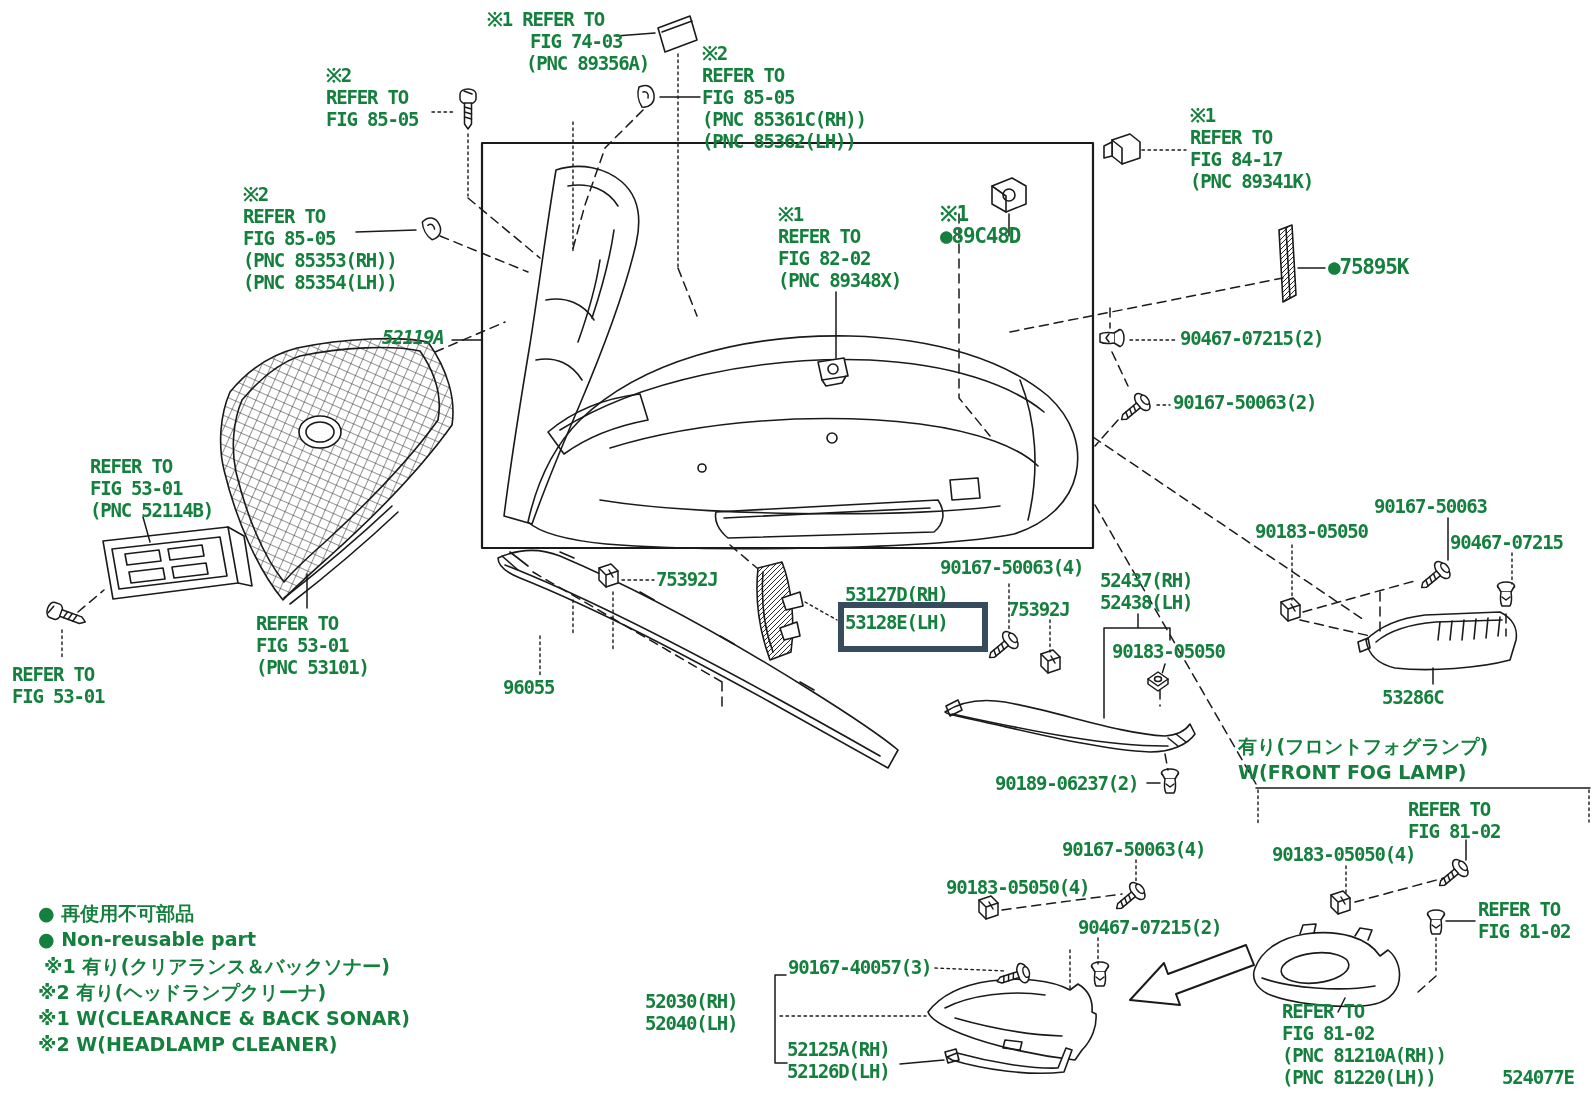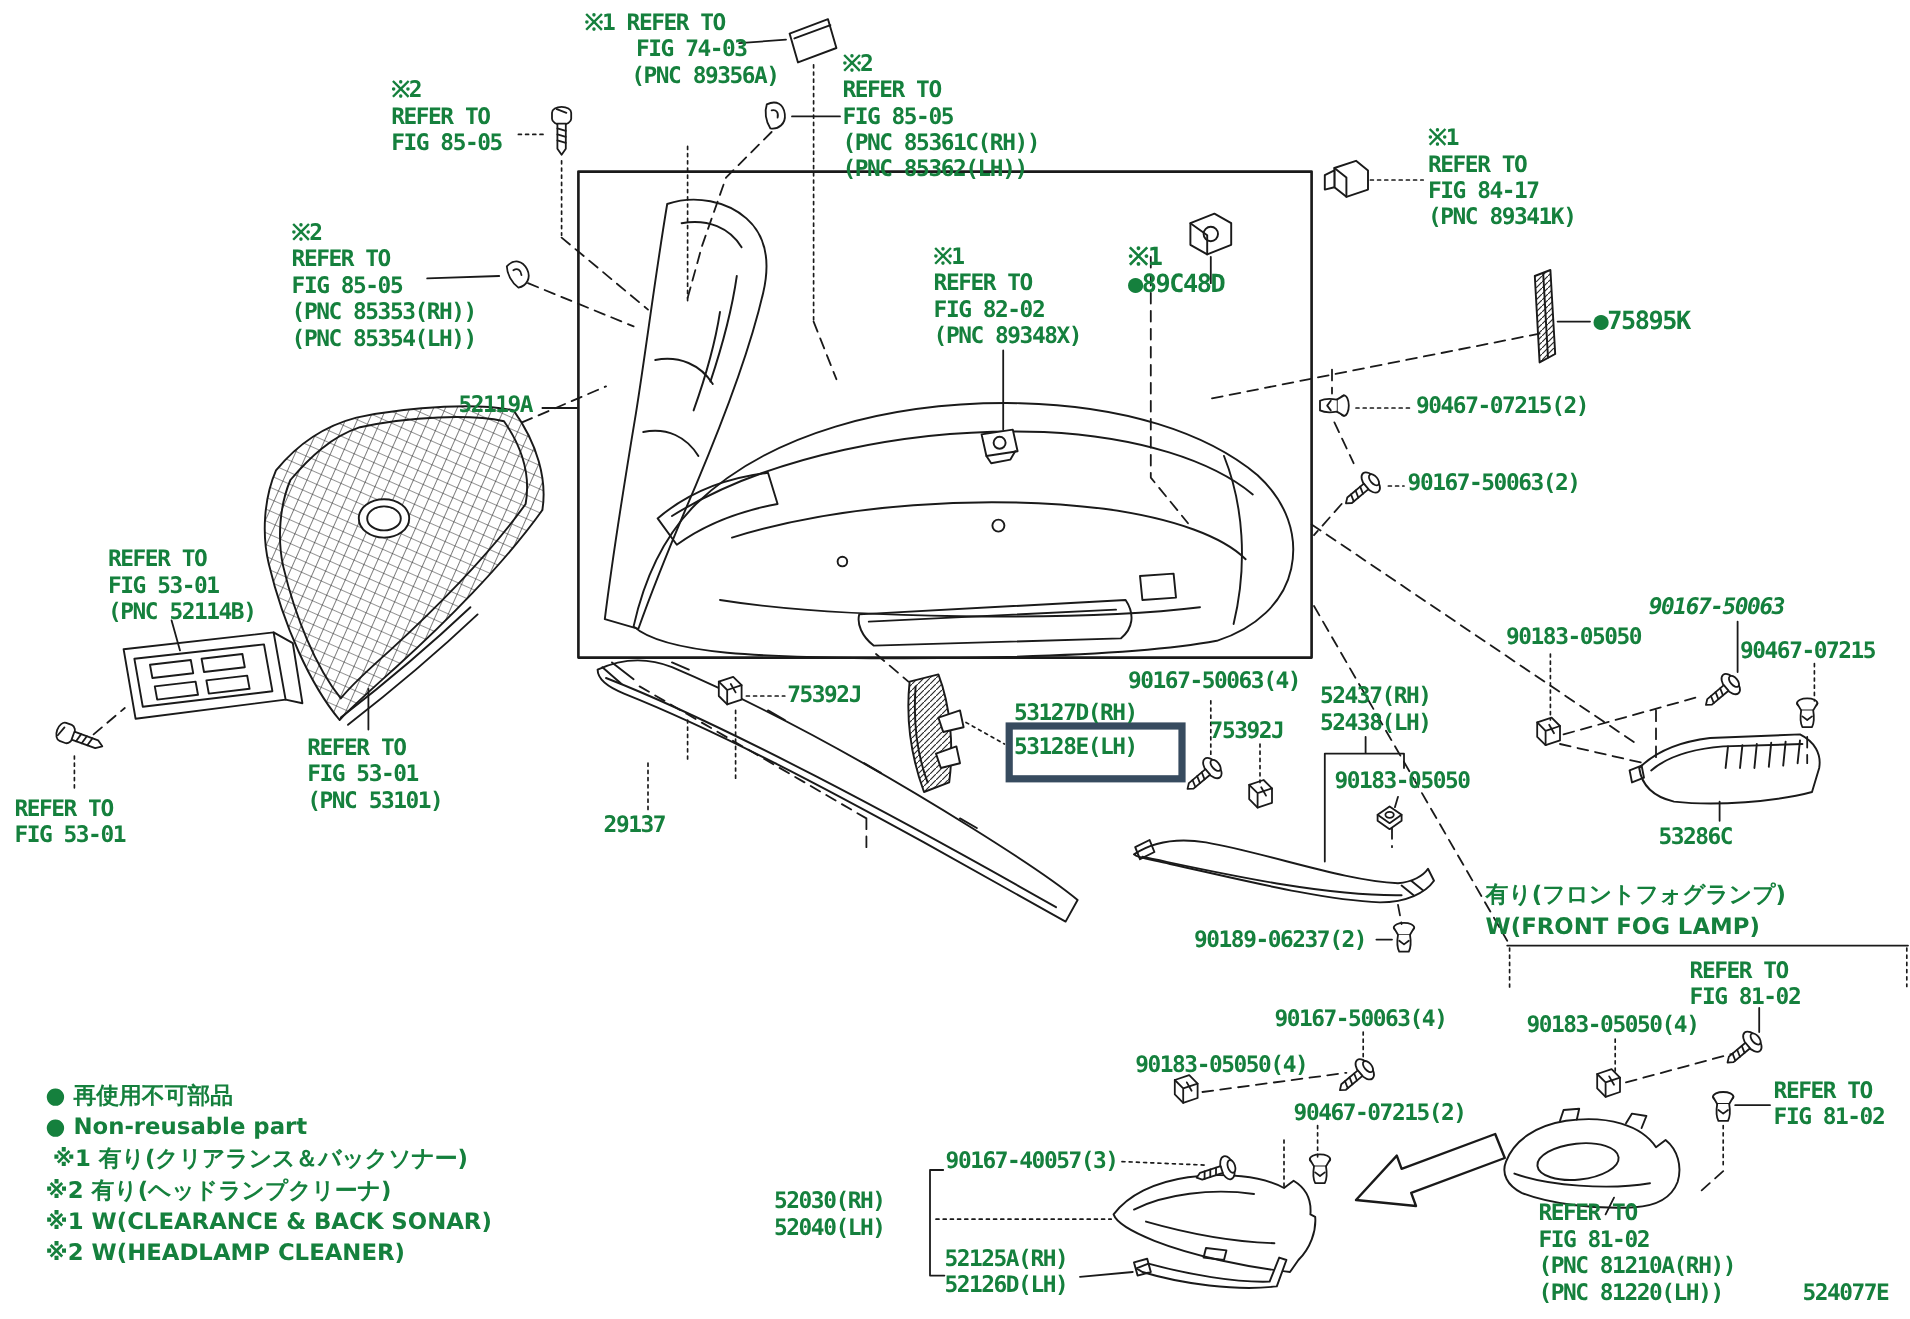--- a/index.html
+++ b/index.html
@@ -250,40 +250,40 @@
 (PNC 89348X)</div>
       <div class="lbl big" style="left: 940px; top: 203px;">※1
 ●89C48D</div>
       <div class="lbl" style="left: 1190px; top: 104px;">※1
 REFER TO
 FIG 84-17
 (PNC 89341K)</div>
       <div class="lbl big" style="left: 1328px; top: 256px;">●75895K</div>
       <div class="lbl" style="left: 1180px; top: 327px;">90467-07215(2)</div>
       <div class="lbl" style="left: 1173px; top: 391px;">90167-50063(2)</div>
-      <div class="lbl" style="left: 382px; top: 326px;">52119A</div>
+      <div class="lbl" style="left: 382px; top: 326px; font-style: italic;">52119A</div>
       <div class="lbl" style="left: 90px; top: 455px;">REFER TO
 FIG 53-01
 (PNC 52114B)</div>
       <div class="lbl" style="left: 256px; top: 612px;">REFER TO
 FIG 53-01
 (PNC 53101)</div>
       <div class="lbl" style="left: 12px; top: 663px;">REFER TO
 FIG 53-01</div>
       <div class="lbl" style="left: 656px; top: 568px;">75392J</div>
       <div class="lbl" style="left: 845px; top: 583px;">53127D(RH)</div>
       <div class="lbl" style="left: 845px; top: 611px;">53128E(LH)</div>
-      <div class="lbl" style="left: 503px; top: 676px;">29137</div>
+      <div class="lbl" style="left: 503px; top: 676px;">96055</div>
       <div class="lbl" style="left: 940px; top: 556px;">90167-50063(4)</div>
       <div class="lbl" style="left: 1008px; top: 598px;">75392J</div>
       <div class="lbl" style="left: 1100px; top: 569px;">52437(RH)
 52438(LH)</div>
       <div class="lbl" style="left: 1112px; top: 640px;">90183-05050</div>
       <div class="lbl" style="left: 1255px; top: 520px;">90183-05050</div>
-      <div class="lbl" style="left: 1374px; top: 495px; font-style: italic;">90167-50063</div>
+      <div class="lbl" style="left: 1374px; top: 495px;">90167-50063</div>
       <div class="lbl" style="left: 1450px; top: 531px;">90467-07215</div>
       <div class="lbl" style="left: 1382px; top: 686px;">53286C</div>
       <div class="lbl" style="left: 995px; top: 772px;">90189-06237(2)</div>
       <div class="lbl sans" style="left: 1238px; top: 733px;">有り(フロントフォグランプ)
 W(FRONT FOG LAMP)</div>
       <div class="lbl" style="left: 1408px; top: 798px;">REFER TO
 FIG 81-02</div>
       <div class="lbl" style="left: 1062px; top: 838px;">90167-50063(4)</div>
       <div class="lbl" style="left: 946px; top: 876px;">90183-05050(4)</div>
       <div class="lbl" style="left: 1272px; top: 843px;">90183-05050(4)</div>

